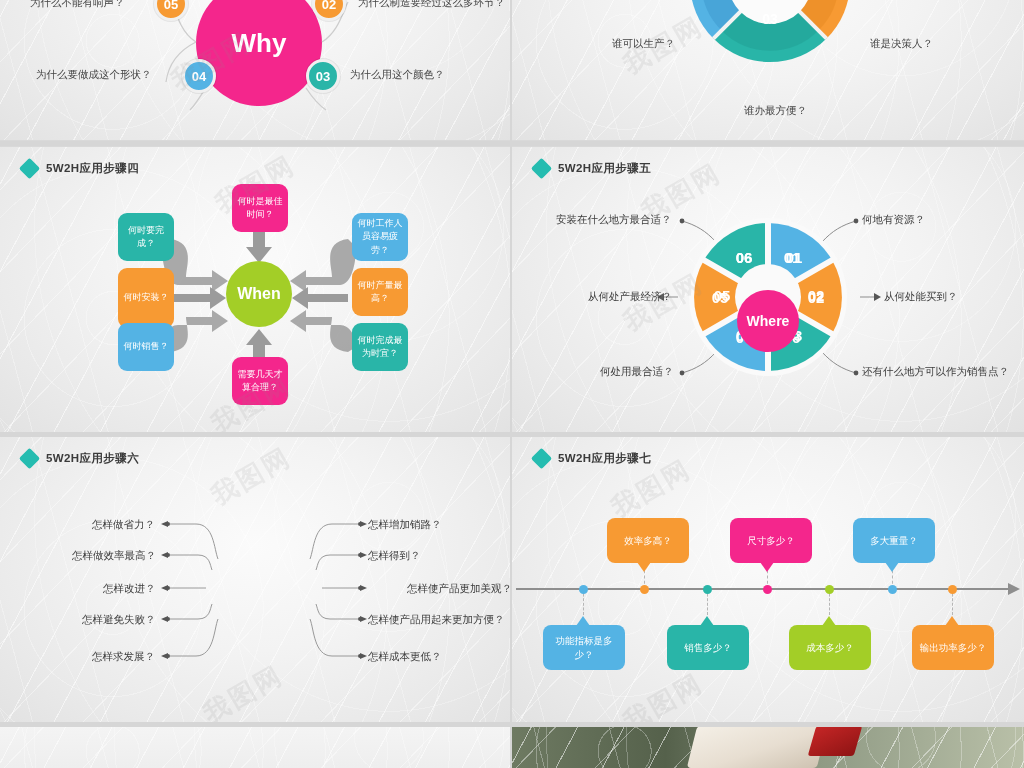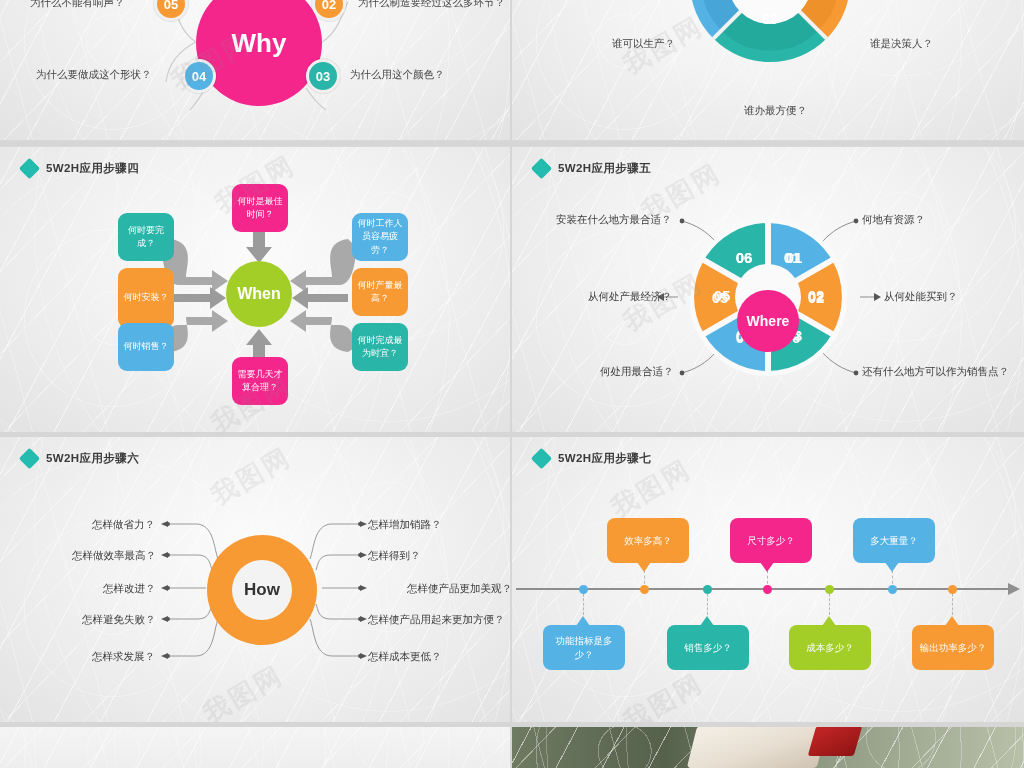--- a/index.html
+++ b/index.html
@@ -386,27 +386,20 @@
             <path d="M168,179 l-7,3 7,3 z"></path>
           <path d="M168,216 l-7,3 7,3 z"></path>
           <path d="M360,84 l7,3 -7,3 z"></path>
             <path d="M360,115 l7,3 -7,3 z"></path>
           <path d="M360,148 l7,3 -7,3 z"></path>
             <path d="M360,179 l7,3 -7,3 z"></path>
           <path d="M360,216 l7,3 -7,3 z"></path>
         </g>
       </svg>
 
-      <div style="position:absolute;left:207px;top:98px;width:110px;height:110px;border-radius:50%;background:#f79a33;
-                  display:flex;align-items:center;justify-content:center;">
-        <div style="width:60px;height:60px;border-radius:50%;background:#f3f3f3;display:flex;align-items:center;
-                    justify-content:center;font-size:17px;font-weight:bold;color:#333;">
-          <span>How</span>
-        </div>
-      </div>
 
       <div class="how-label" style="left:92px; top:81px;">怎样做省力？</div>
       <div class="how-label" style="left:72px; top:112px;">怎样做效率最高？</div>
       <div class="how-label" style="left:103px; top:145px;">怎样改进？</div>
       <div class="how-label" style="left:82px; top:176px;">怎样避免失败？</div>
       <div class="how-label" style="left:92px; top:213px;">怎样求发展？</div>
 
       <div class="how-label" style="left:368px; top:81px;">怎样增加销路？</div>
       <div class="how-label" style="left:368px; top:112px;">怎样得到？</div>
       <div class="how-label" style="left:368px; top:145px;margin-left:39px;">怎样使产品更加美观？</div>

